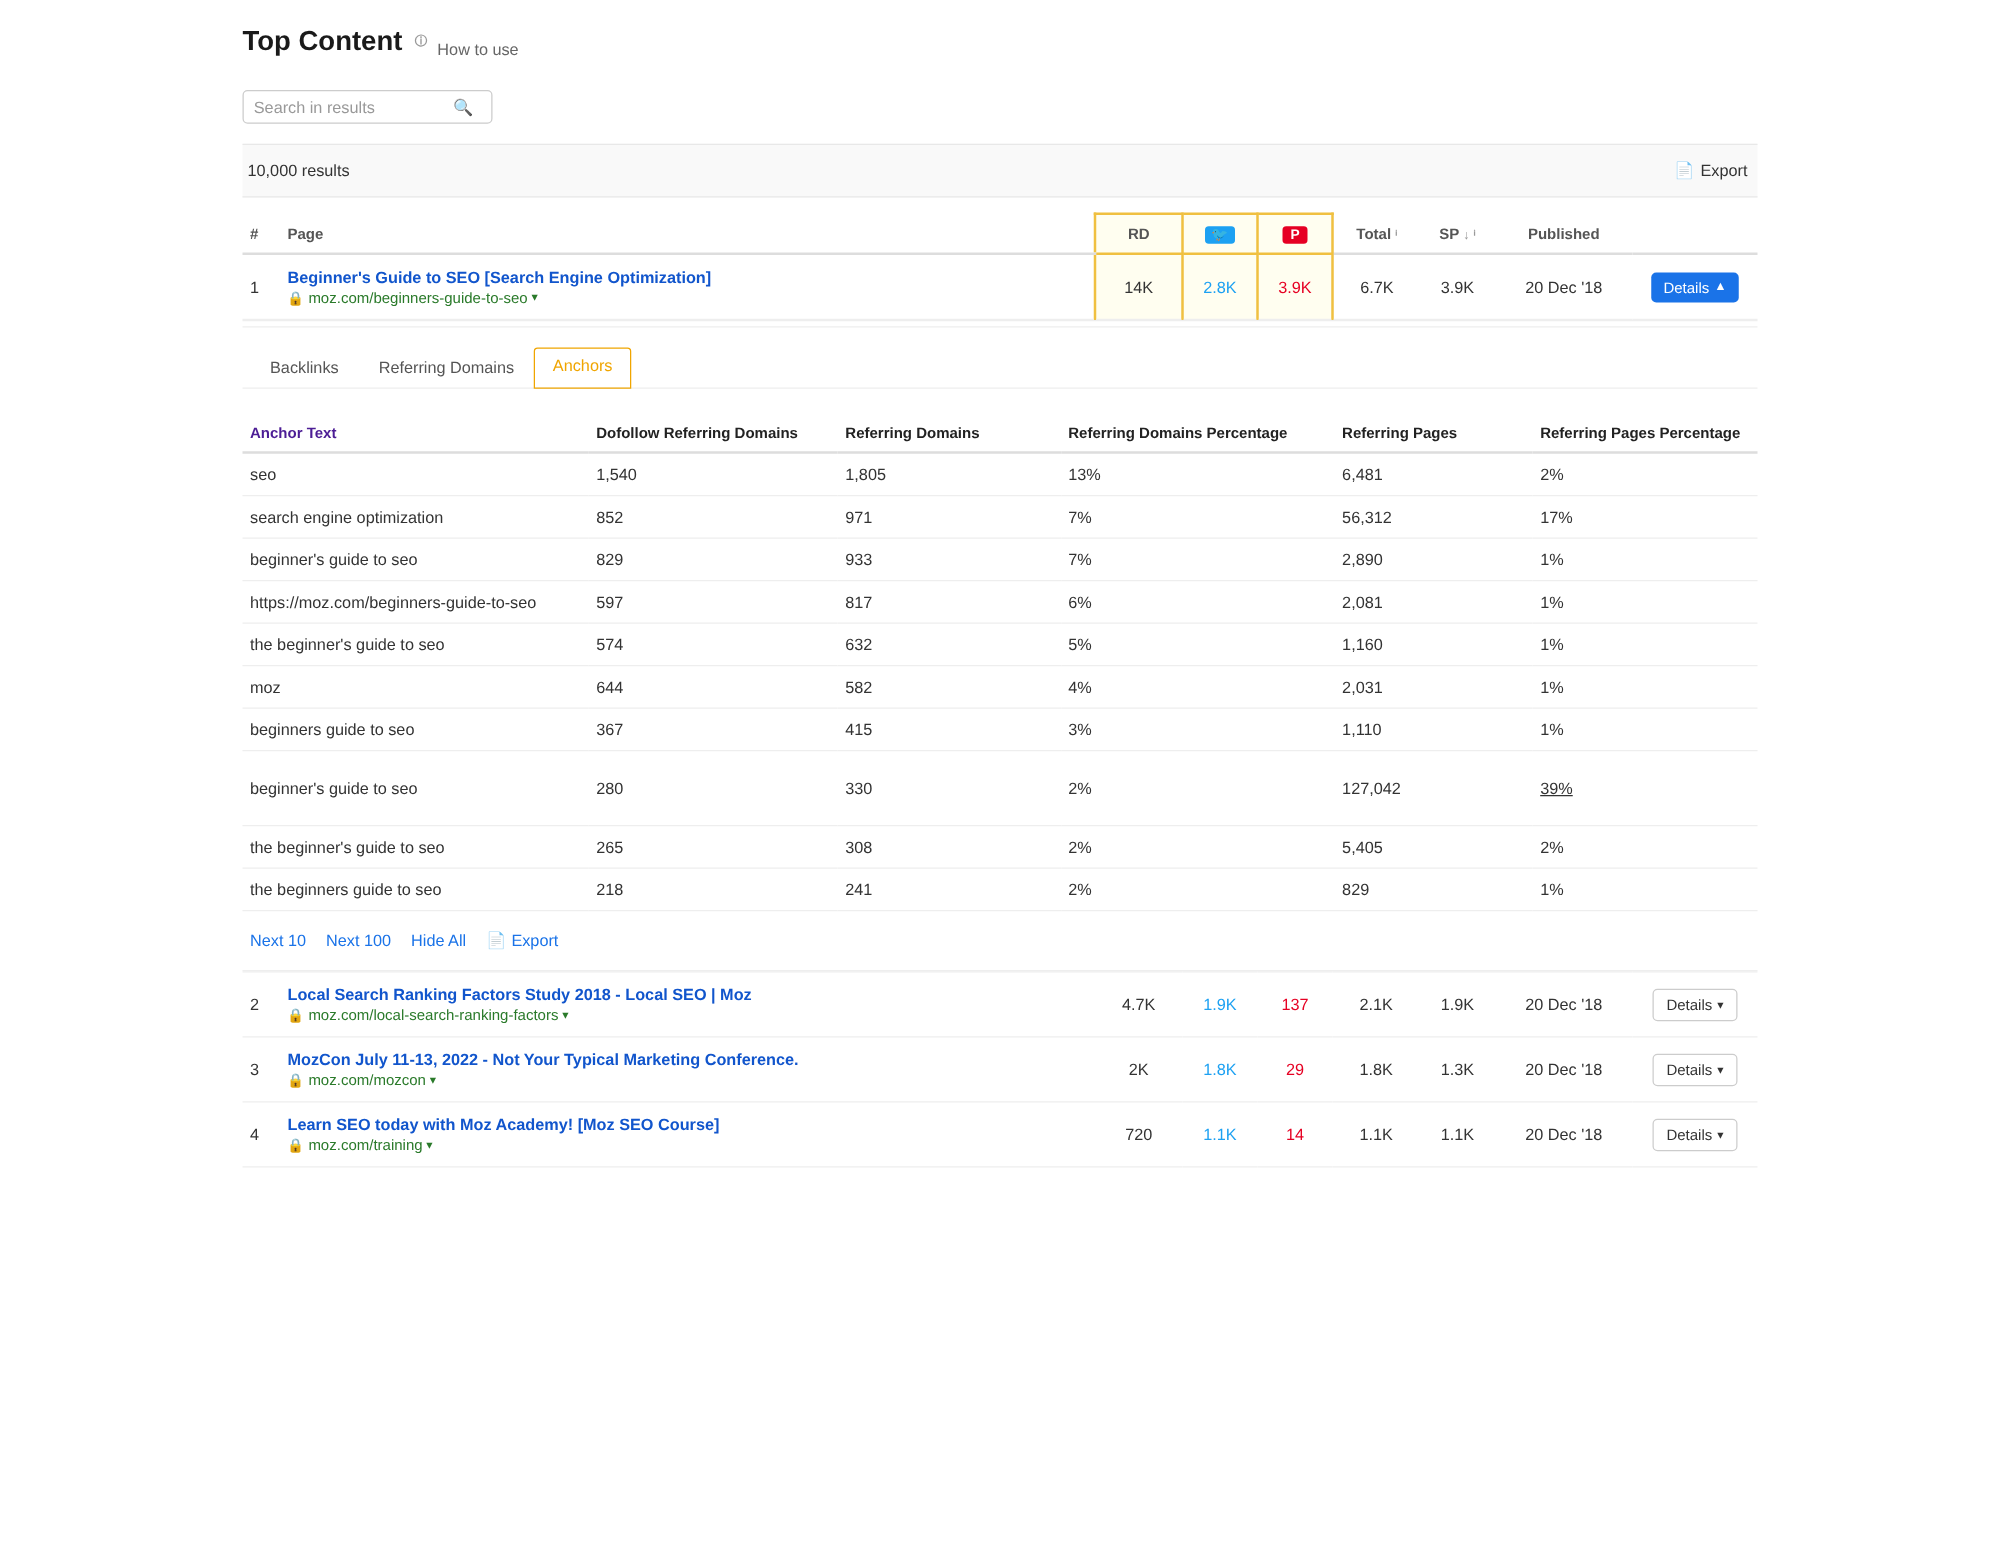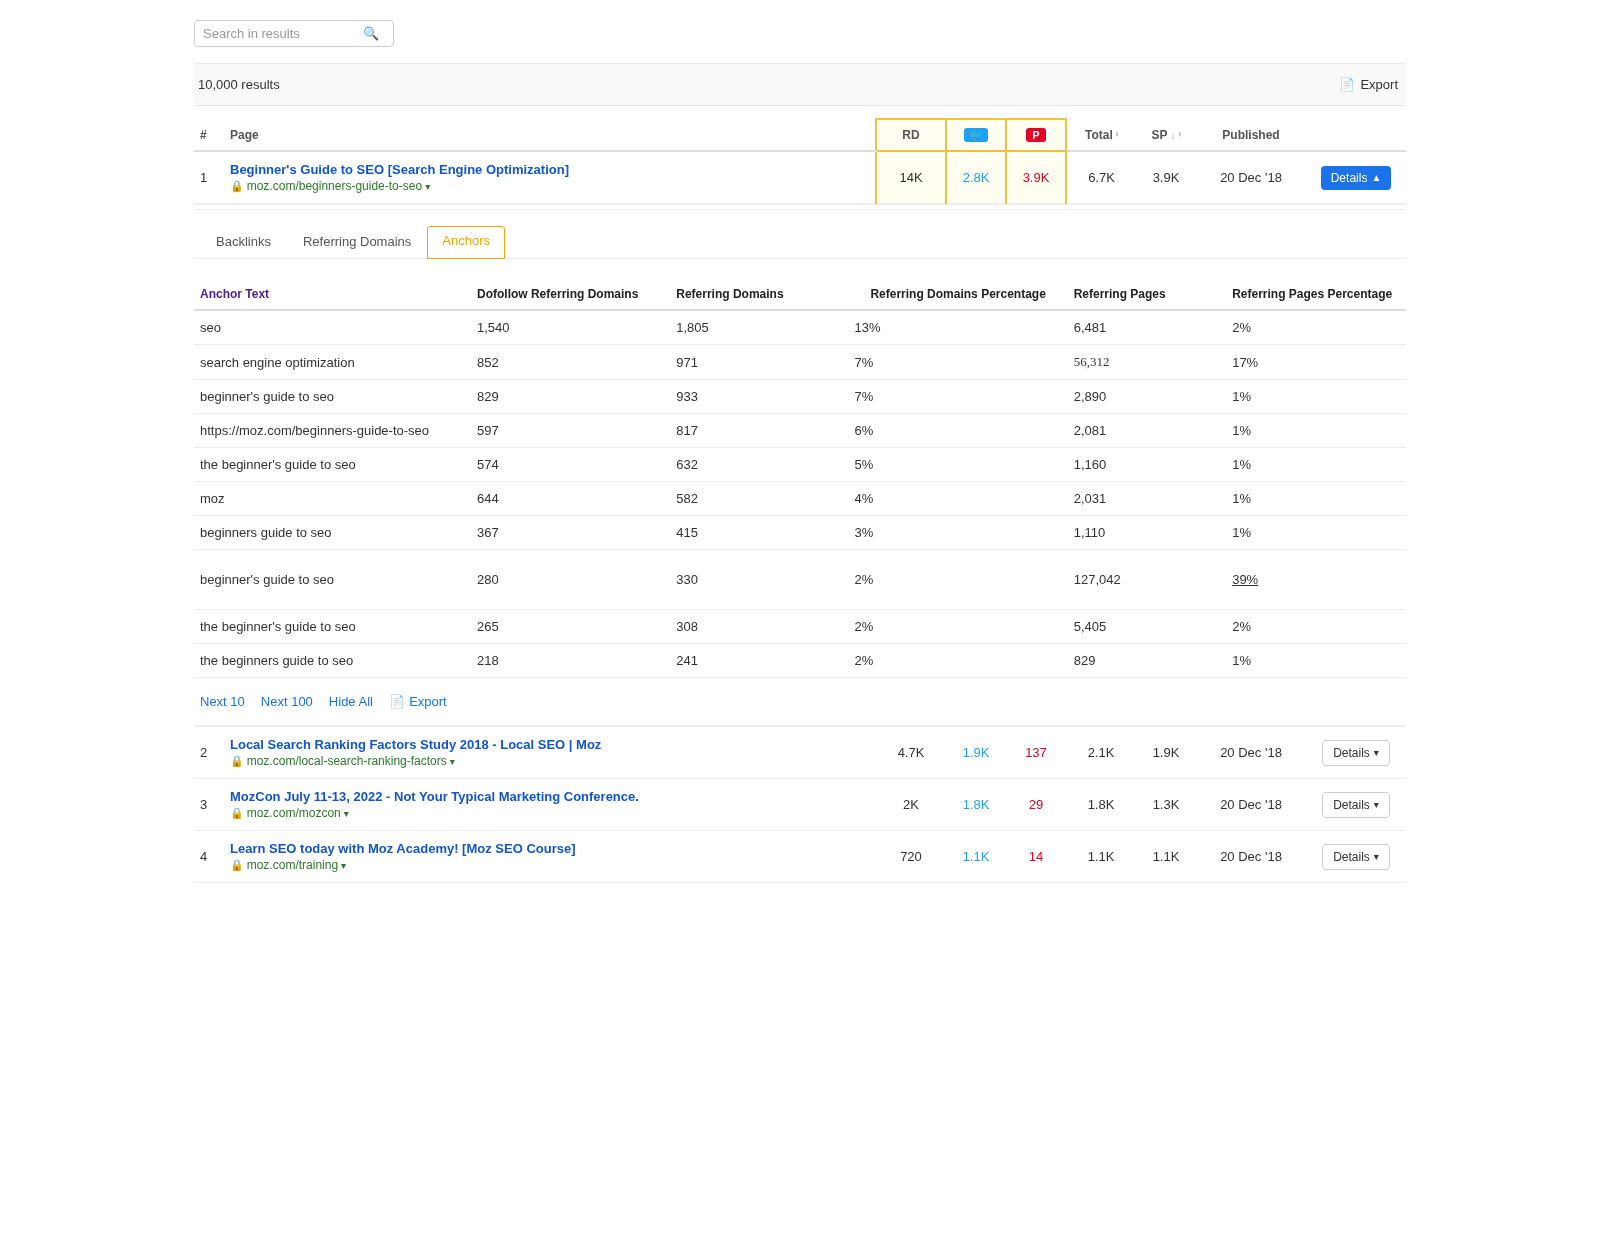--- a/index.html
+++ b/index.html
@@ -35,20 +35,27 @@
     
     .info-badge { font-size: 10px; color: #999; margin-left: 2px; cursor: help; }
 
     .row2 td, .row3 td, .row4 td { border-bottom: 1px solid #eee; }
   </style>
 </head>
 <body>
 
 <div class="page-wrapper">
 
+  <div style="display:flex; align-items:center; gap:8px; margin-bottom:14px;">
+    <h1 class="page-title" style="font-size:22px; font-weight:700; color:#1a1a1a;">
+      <span>Top Content</span>
+      <span class="info-badge">ⓘ</span>
+    </h1>
+    <a href="#" class="how-to-use" style="color:#666; font-size:13px; font-weight:400; text-decoration:none;">How to use</a>
+  </div>
 
   <div class="search-bar">
     <input type="text" placeholder="Search in results" style="">
     <span class="search-icon">🔍</span>
   </div>
 
   <div style="display:flex; justify-content:space-between; align-items:center; padding:8px 0; border-top:1px solid #e8e8e8; border-bottom:1px solid #e8e8e8; background:#f9f9f9; margin-bottom:12px;">
     <span style="font-size:13px; color:#333; padding-left:4px;">10,000 results</span>
     <button style="display:flex; align-items:center; gap:5px; color:#333; font-size:13px; cursor:pointer; padding:5px 8px; border:none; background:none;">
       <span>📄</span>
@@ -151,21 +158,21 @@
           <tr>
             <th style="text-align:left; font-size:12px; font-weight:700; color:#4c1d95; padding:8px 6px; border-bottom:2px solid #ddd; width:280px;">
               <span>Anchor Text</span>
             </th>
             <th style="text-align:left; font-size:12px; font-weight:700; color:#222; padding:8px 6px; border-bottom:2px solid #ddd; width:200px;">
               <span>Dofollow Referring Domains</span>
             </th>
             <th style="text-align:left; font-size:12px; font-weight:700; color:#222; padding:8px 6px; border-bottom:2px solid #ddd; width:180px;">
               <span>Referring Domains</span>
             </th>
-            <th style="text-align:center; font-size:12px; font-weight:700; color:#222; padding:8px 6px; border-bottom:2px solid #ddd; width:220px;">
+            <th style="text-align:left; font-size:12px; font-weight:700; color:#222; padding:8px 6px; border-bottom:2px solid #ddd; width:220px;">
               <span>Referring Domains Percentage</span>
             </th>
             <th style="text-align:left; font-size:12px; font-weight:700; color:#222; padding:8px 6px; border-bottom:2px solid #ddd; width:160px;">
               <span>Referring Pages</span>
             </th>
             <th style="text-align:left; font-size:12px; font-weight:700; color:#222; padding:8px 6px; border-bottom:2px solid #ddd; width:180px;">
               <span>Referring Pages Percentage</span>
             </th>
           </tr>
         </thead>
@@ -176,21 +183,21 @@
       <td style="padding:9px 6px; border-bottom:1px solid #eee; font-size:13px; color:#333;">1,805</td>
       <td style="padding:9px 6px; border-bottom:1px solid #eee; font-size:13px; color:#333;">13%</td>
       <td style="padding:9px 6px; border-bottom:1px solid #eee; font-size:13px; color:#333;">6,481</td>
       <td style="padding:9px 6px; border-bottom:1px solid #eee; font-size:13px; color:#333;">2%</td>
     </tr>
             <tr style="border-bottom: 1px solid rgb(238, 238, 238);">
       <td style="padding:9px 6px; border-bottom:1px solid #eee; font-size:13px; color:#333;">search engine optimization</td>
       <td style="padding:9px 6px; border-bottom:1px solid #eee; font-size:13px; color:#333;">852</td>
       <td style="padding:9px 6px; border-bottom:1px solid #eee; font-size:13px; color:#333;">971</td>
       <td style="padding:9px 6px; border-bottom:1px solid #eee; font-size:13px; color:#333;">7%</td>
-      <td style="padding:9px 6px; border-bottom:1px solid #eee; font-size:13px; color:#333;font-family:Liberation Serif, serif;">56,312</td>
+      <td style="padding:9px 6px; border-bottom:1px solid #eee; font-size:13px; color:#333;">56,312</td>
       <td style="padding:9px 6px; border-bottom:1px solid #eee; font-size:13px; color:#333;">17%</td>
     </tr>
             <tr style="border-bottom: 1px solid rgb(238, 238, 238);">
       <td style="padding:9px 6px; border-bottom:1px solid #eee; font-size:13px; color:#333;">beginner's guide to seo</td>
       <td style="padding:9px 6px; border-bottom:1px solid #eee; font-size:13px; color:#333;">829</td>
       <td style="padding:9px 6px; border-bottom:1px solid #eee; font-size:13px; color:#333;">933</td>
       <td style="padding:9px 6px; border-bottom:1px solid #eee; font-size:13px; color:#333;">7%</td>
       <td style="padding:9px 6px; border-bottom:1px solid #eee; font-size:13px; color:#333;">2,890</td>
       <td style="padding:9px 6px; border-bottom:1px solid #eee; font-size:13px; color:#333;">1%</td>
     </tr>

